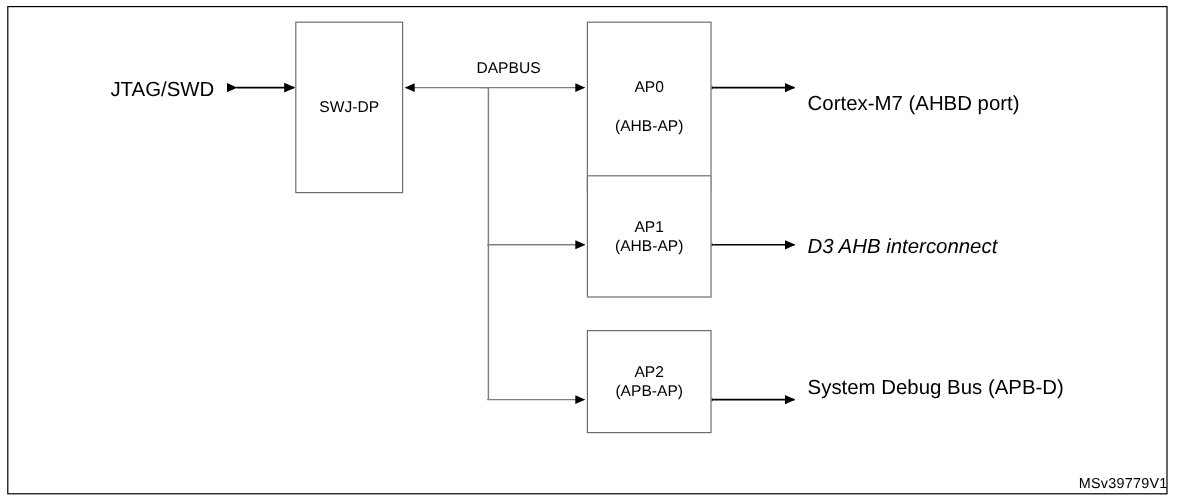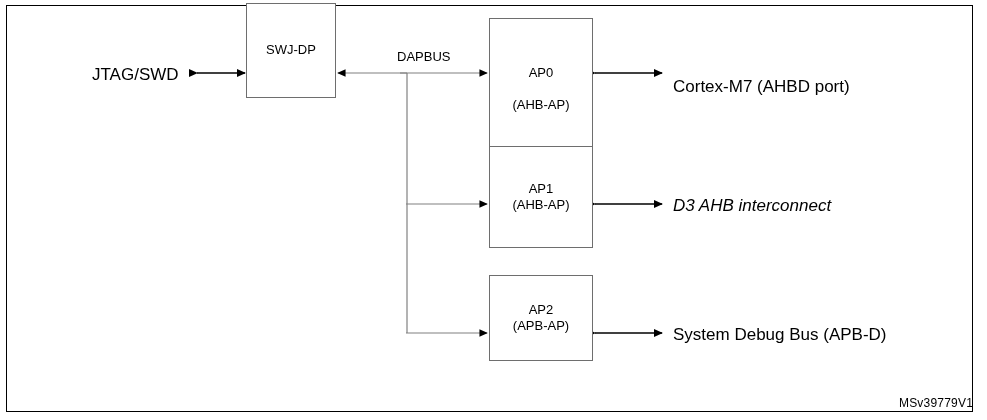--- a/index.html
+++ b/index.html
@@ -129,21 +129,21 @@
 
     <g>
       <line x1="595" y1="333" x2="662" y2="333" stroke="#000000" stroke-width="1.3" marker-start="url(#arrL)" marker-end="url(#arrR)"></line>
     </g>
   </svg>
 
   <div class="edgelabel" style="left:92px; top:66px;">JTAG/SWD</div>
 
   <div class="buslabel" style="left:397px; top:50px;">DAPBUS</div>
 
-  <div class="nodebox" style="left:246px; top:3px; width:90px; height:95px;">
+  <div class="nodebox" style="left:246px; top:18px; width:90px; height:143px;">
     <span>SWJ-DP</span>
   </div>
 
   <div class="nodebox" style="left:489px; top:18px; width:104px; height:142px;gap:15px;">
     <span>AP0</span>
     <span>(AHB-AP)</span>
   </div>
 
   <div class="nodebox" style="left:489px; top:146px; width:104px; height:102px;">
     <span>AP1</span>
@@ -152,17 +152,17 @@
 
   <div class="nodebox" style="left:489px; top:275px; width:104px; height:86px;">
     <span>AP2</span>
     <span>(APB-AP)</span>
   </div>
 
   <div class="edgelabel" style="left:673px; top:58px;margin-top:20px;">Cortex-M7 (AHBD port)</div>
 
   <div class="edgelabel" style="left:673px; top:197px;font-style:italic;">D3 AHB interconnect</div>
 
-  <div class="edgelabel" style="left:673px; top:326px;">System Debug Bus (APB-D)</div>
+  <div class="edgelabel" style="left:673px; top:314px;">System Debug Bus (APB-D)</div>
 
   <div id="watermark">MSv39779V1</div>
 
 </div>
 
 </body></html>

